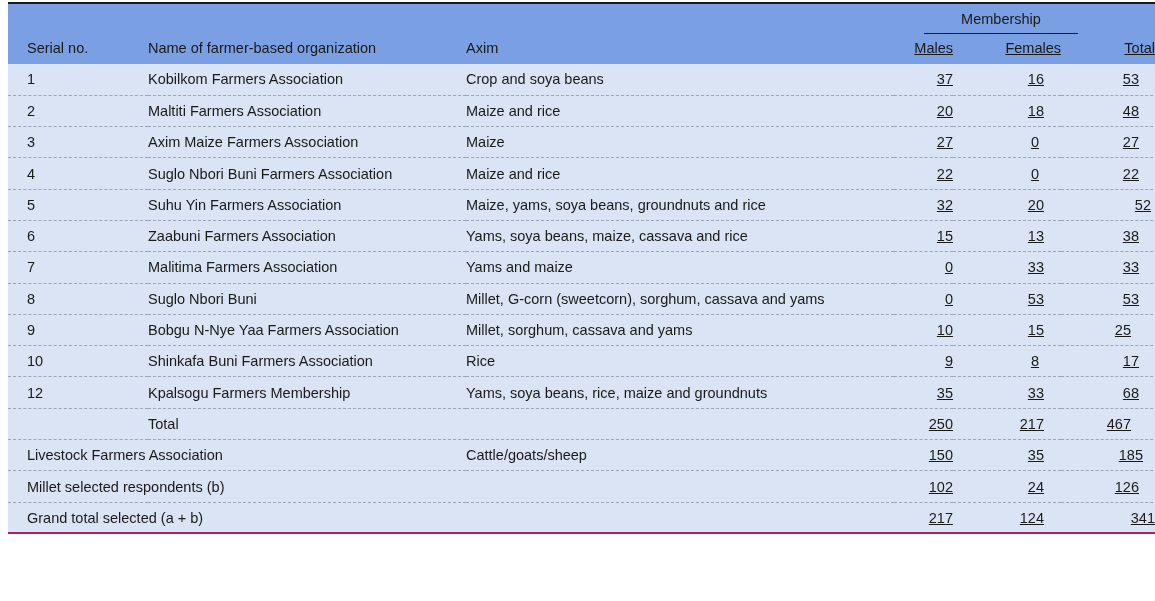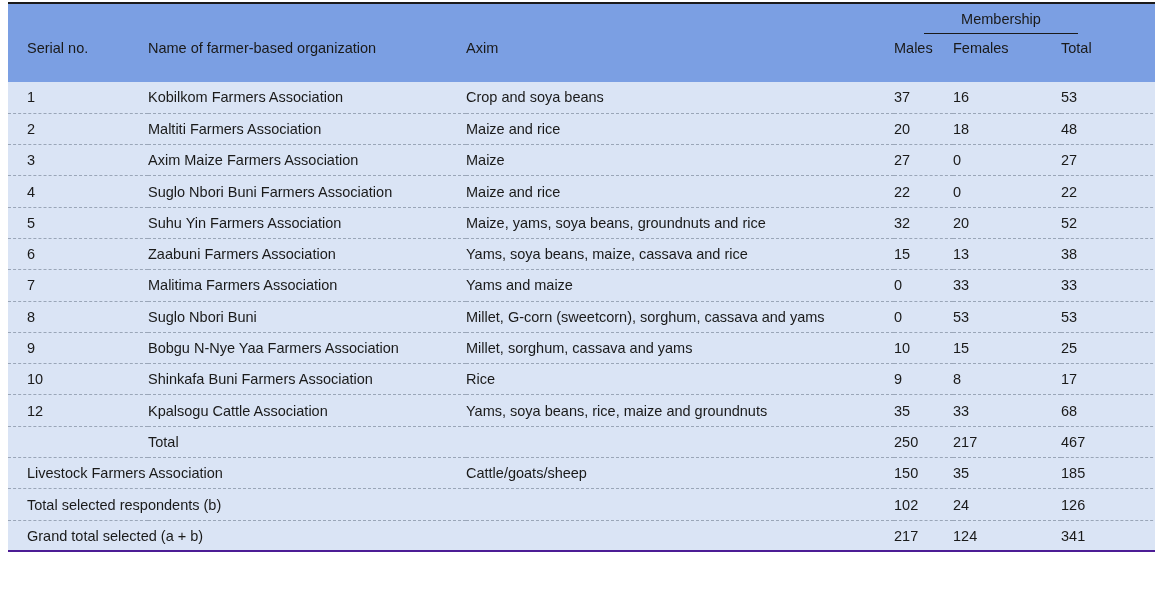--- a/index.html
+++ b/index.html
@@ -3,28 +3,28 @@
 <meta charset="utf-8">
 <style>
   html, body { margin: 0; padding: 0; background: #ffffff; }
   body { width: 1155px; height: 601px; overflow: hidden; font-family: "Liberation Sans", "DejaVu Sans", sans-serif; color: #1a1a1a; }
   .wrap { position: absolute; left: 8px; top: 2px; width: 1155px; border-radius: 18px; }
   table { border-collapse: collapse; width: 1155px; table-layout: fixed; font-size: 14.5px; }
   thead tr { background: #7b9fe3; }
   thead { border-top: 2px solid #1a1a1a; }
   th { font-weight: normal; text-align: left; padding: 0; }
   .h1 th { height: 30px; vertical-align: bottom; }
-  .h2 th { height: 27px; vertical-align: middle; padding-bottom: 21px; }
+  .h2 th { height: 27px; vertical-align: middle; padding-bottom: 3px; }
   .membership-cell { text-align: center; position: relative; }
   .membership-label { display: inline-block; padding-bottom: 6px; border-bottom: 1.5px solid #1a1a1a; width: 154px; }
   tbody tr { background: #dae4f5; height: 31.3px; }
   tbody td { padding: 0; border-bottom: 1px dashed #9aa6b8; vertical-align: middle; white-space: nowrap; }
-  tbody tr:last-child td { border-bottom: 2px solid #4c1d95; }
+  tbody tr:last-child td { border-bottom: 2px solid #be185d; }
   .c-serial { padding-left: 19px; width: 121px; }
-  .num { text-align: left; }
+  .num { text-align: right; text-decoration: underline; }
   .pl19 { padding-left: 19px; }
 </style>
 </head>
 <body>
 
 <div class="wrap">
 <table>
   <colgroup>
     <col style="width:140px">
         <col style="width:318px">
@@ -128,21 +128,21 @@
     <tr>
       <td class="pl19">10</td>
       <td>Shinkafa Buni Farmers Association</td>
       <td>Rice</td>
       <td class="num">9</td>
       <td class="num" style="padding-right:22px">8</td>
       <td class="num" style="padding-right:24px">17</td>
     </tr>
     <tr>
       <td class="pl19">12</td>
-      <td>Kpalsogu Cattle Association</td>
+      <td>Kpalsogu Farmers Membership</td>
       <td>Yams, soya beans, rice, maize and groundnuts</td>
       <td class="num">35</td>
       <td class="num" style="padding-right:17px">33</td>
       <td class="num" style="padding-right:24px">68</td>
     </tr>
     <tr>
       <td></td>
       <td>Total</td>
       <td></td>
       <td class="num">250</td>
@@ -150,21 +150,21 @@
       <td class="num" style="padding-right:32px">467</td>
     </tr>
     <tr>
       <td class="pl19" colspan="2">Livestock Farmers Association</td>
       <td>Cattle/goats/sheep</td>
       <td class="num">150</td>
       <td class="num" style="padding-right:17px">35</td>
       <td class="num" style="padding-right:20px">185</td>
     </tr>
     <tr>
-      <td class="pl19" colspan="3">Total selected respondents (b)</td>
+      <td class="pl19" colspan="3">Millet selected respondents (b)</td>
       <td class="num">102</td>
       <td class="num" style="padding-right:17px">24</td>
       <td class="num" style="padding-right:24px">126</td>
     </tr>
     <tr>
       <td class="pl19" colspan="3">Grand total selected (a + b)</td>
       <td class="num">217</td>
       <td class="num" style="padding-right:17px">124</td>
       <td class="num" style="padding-right:8px">341</td>
     </tr>

